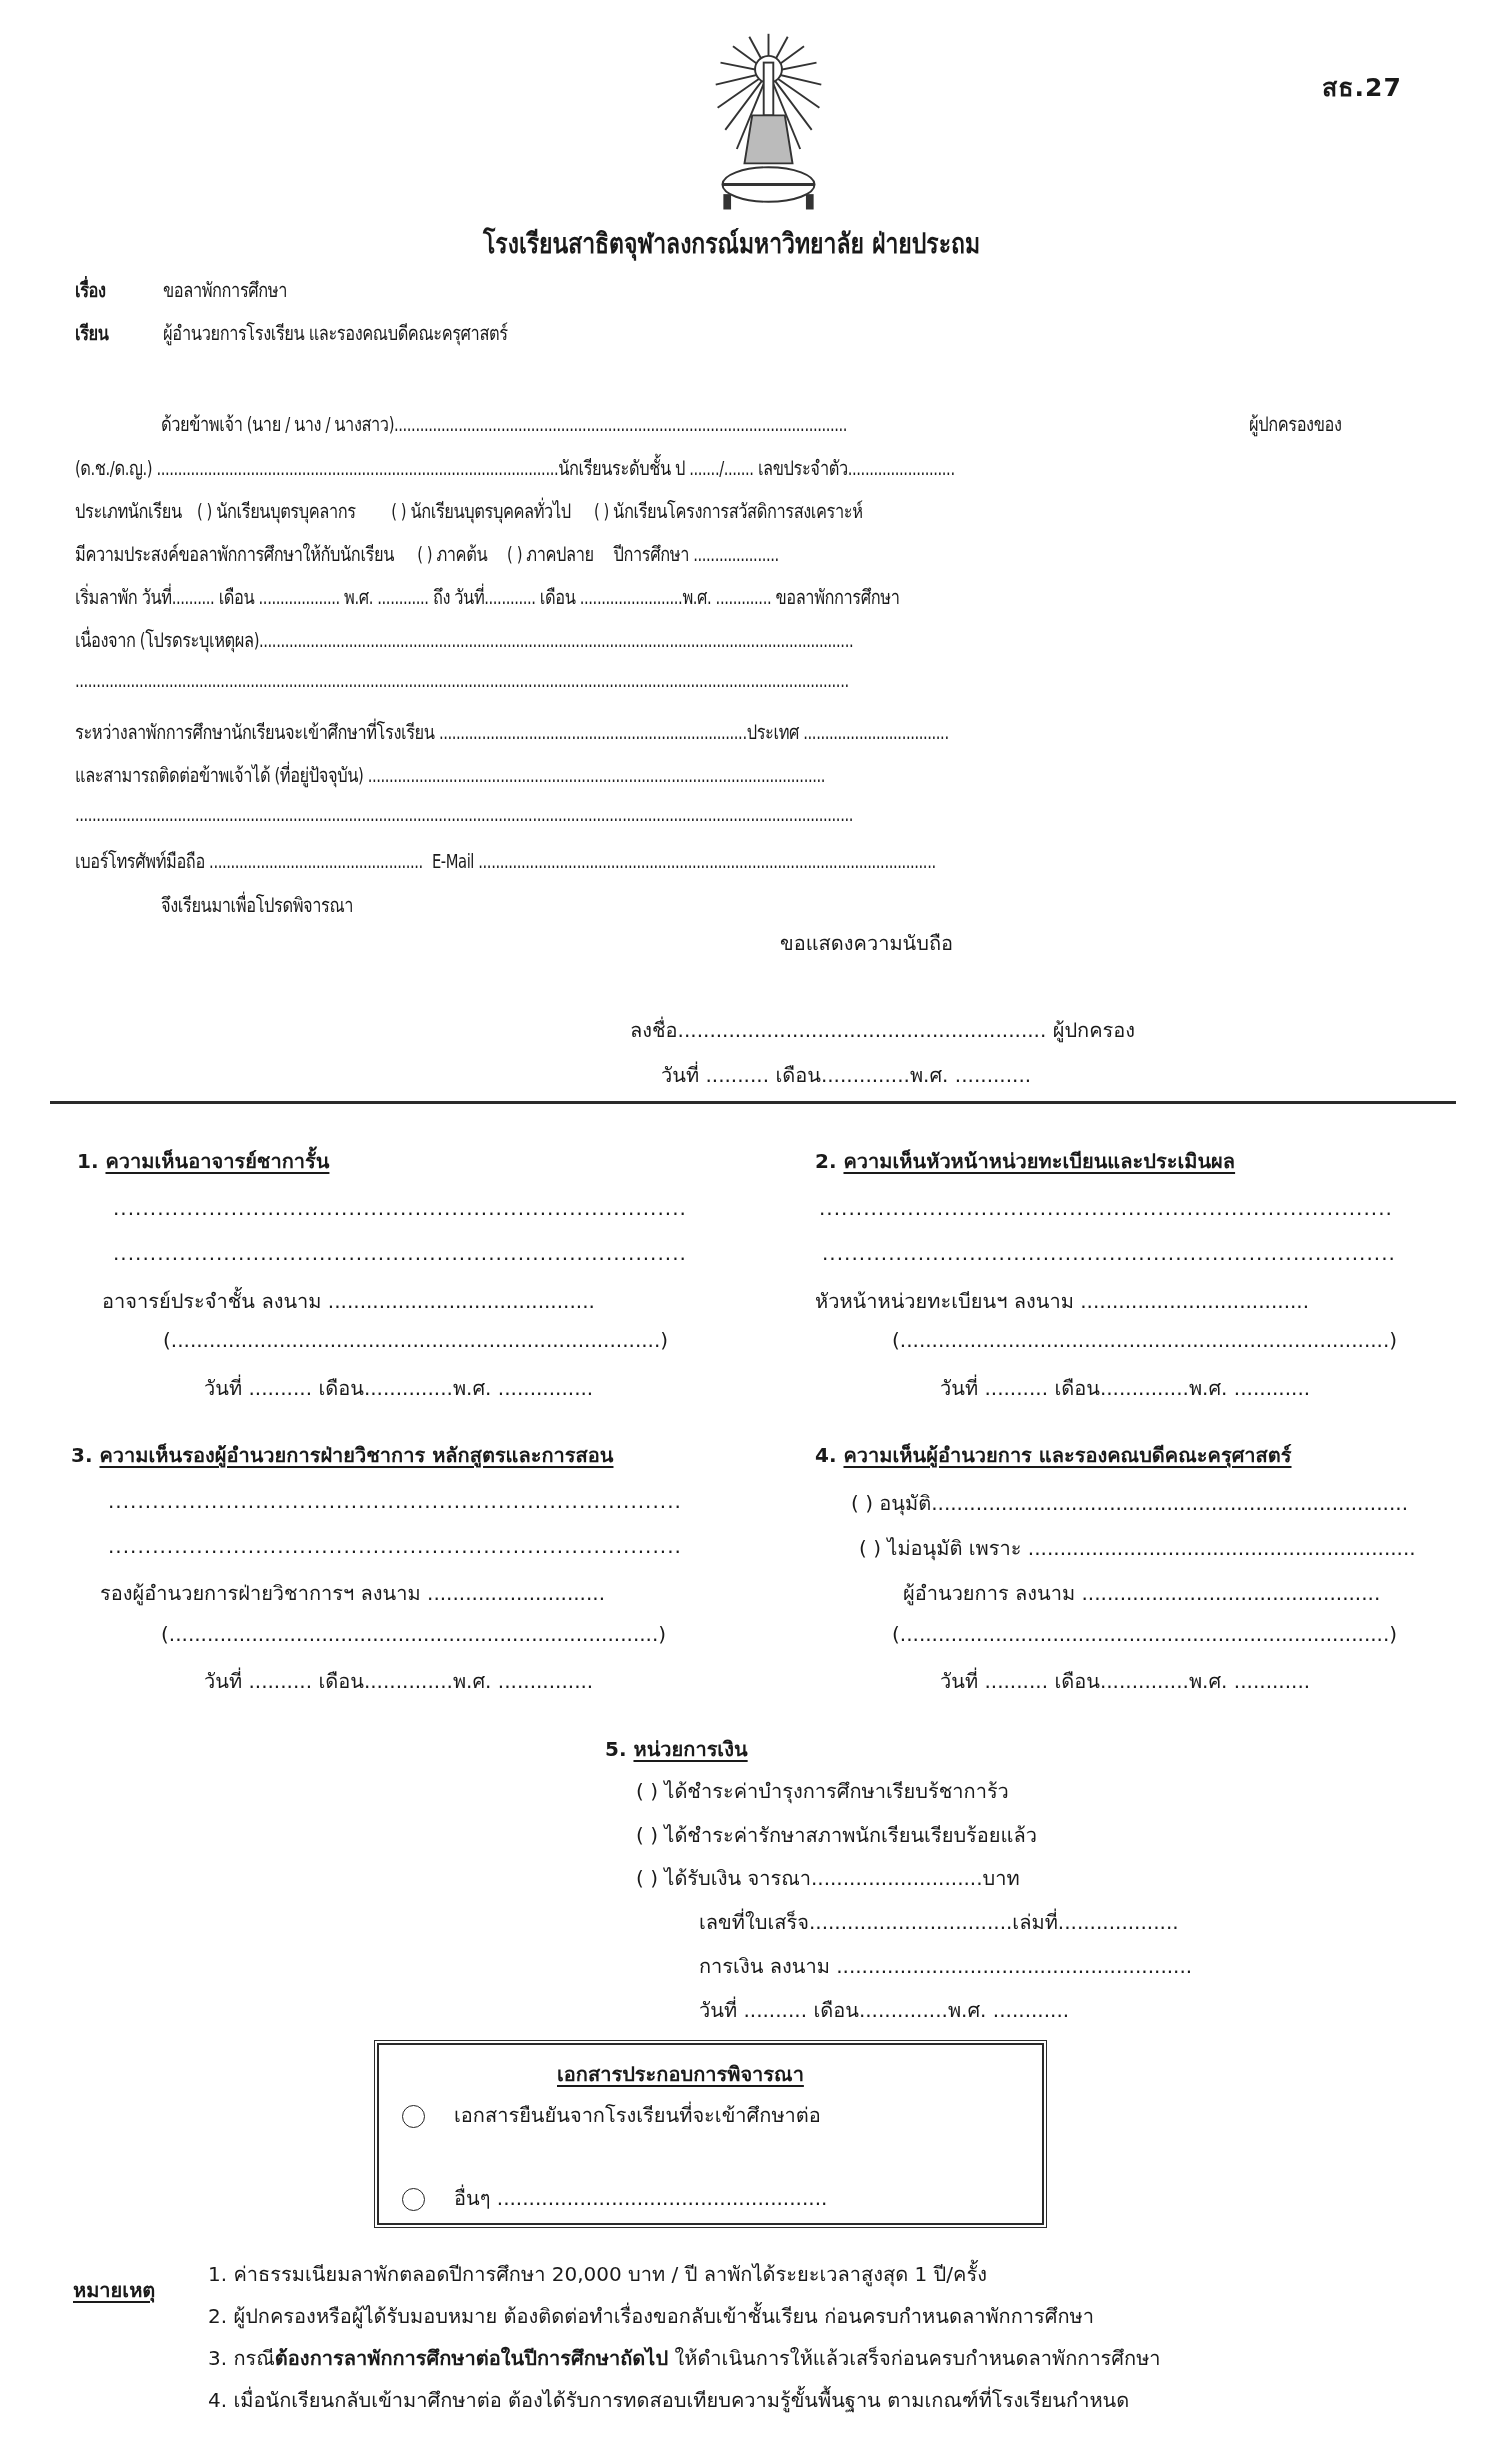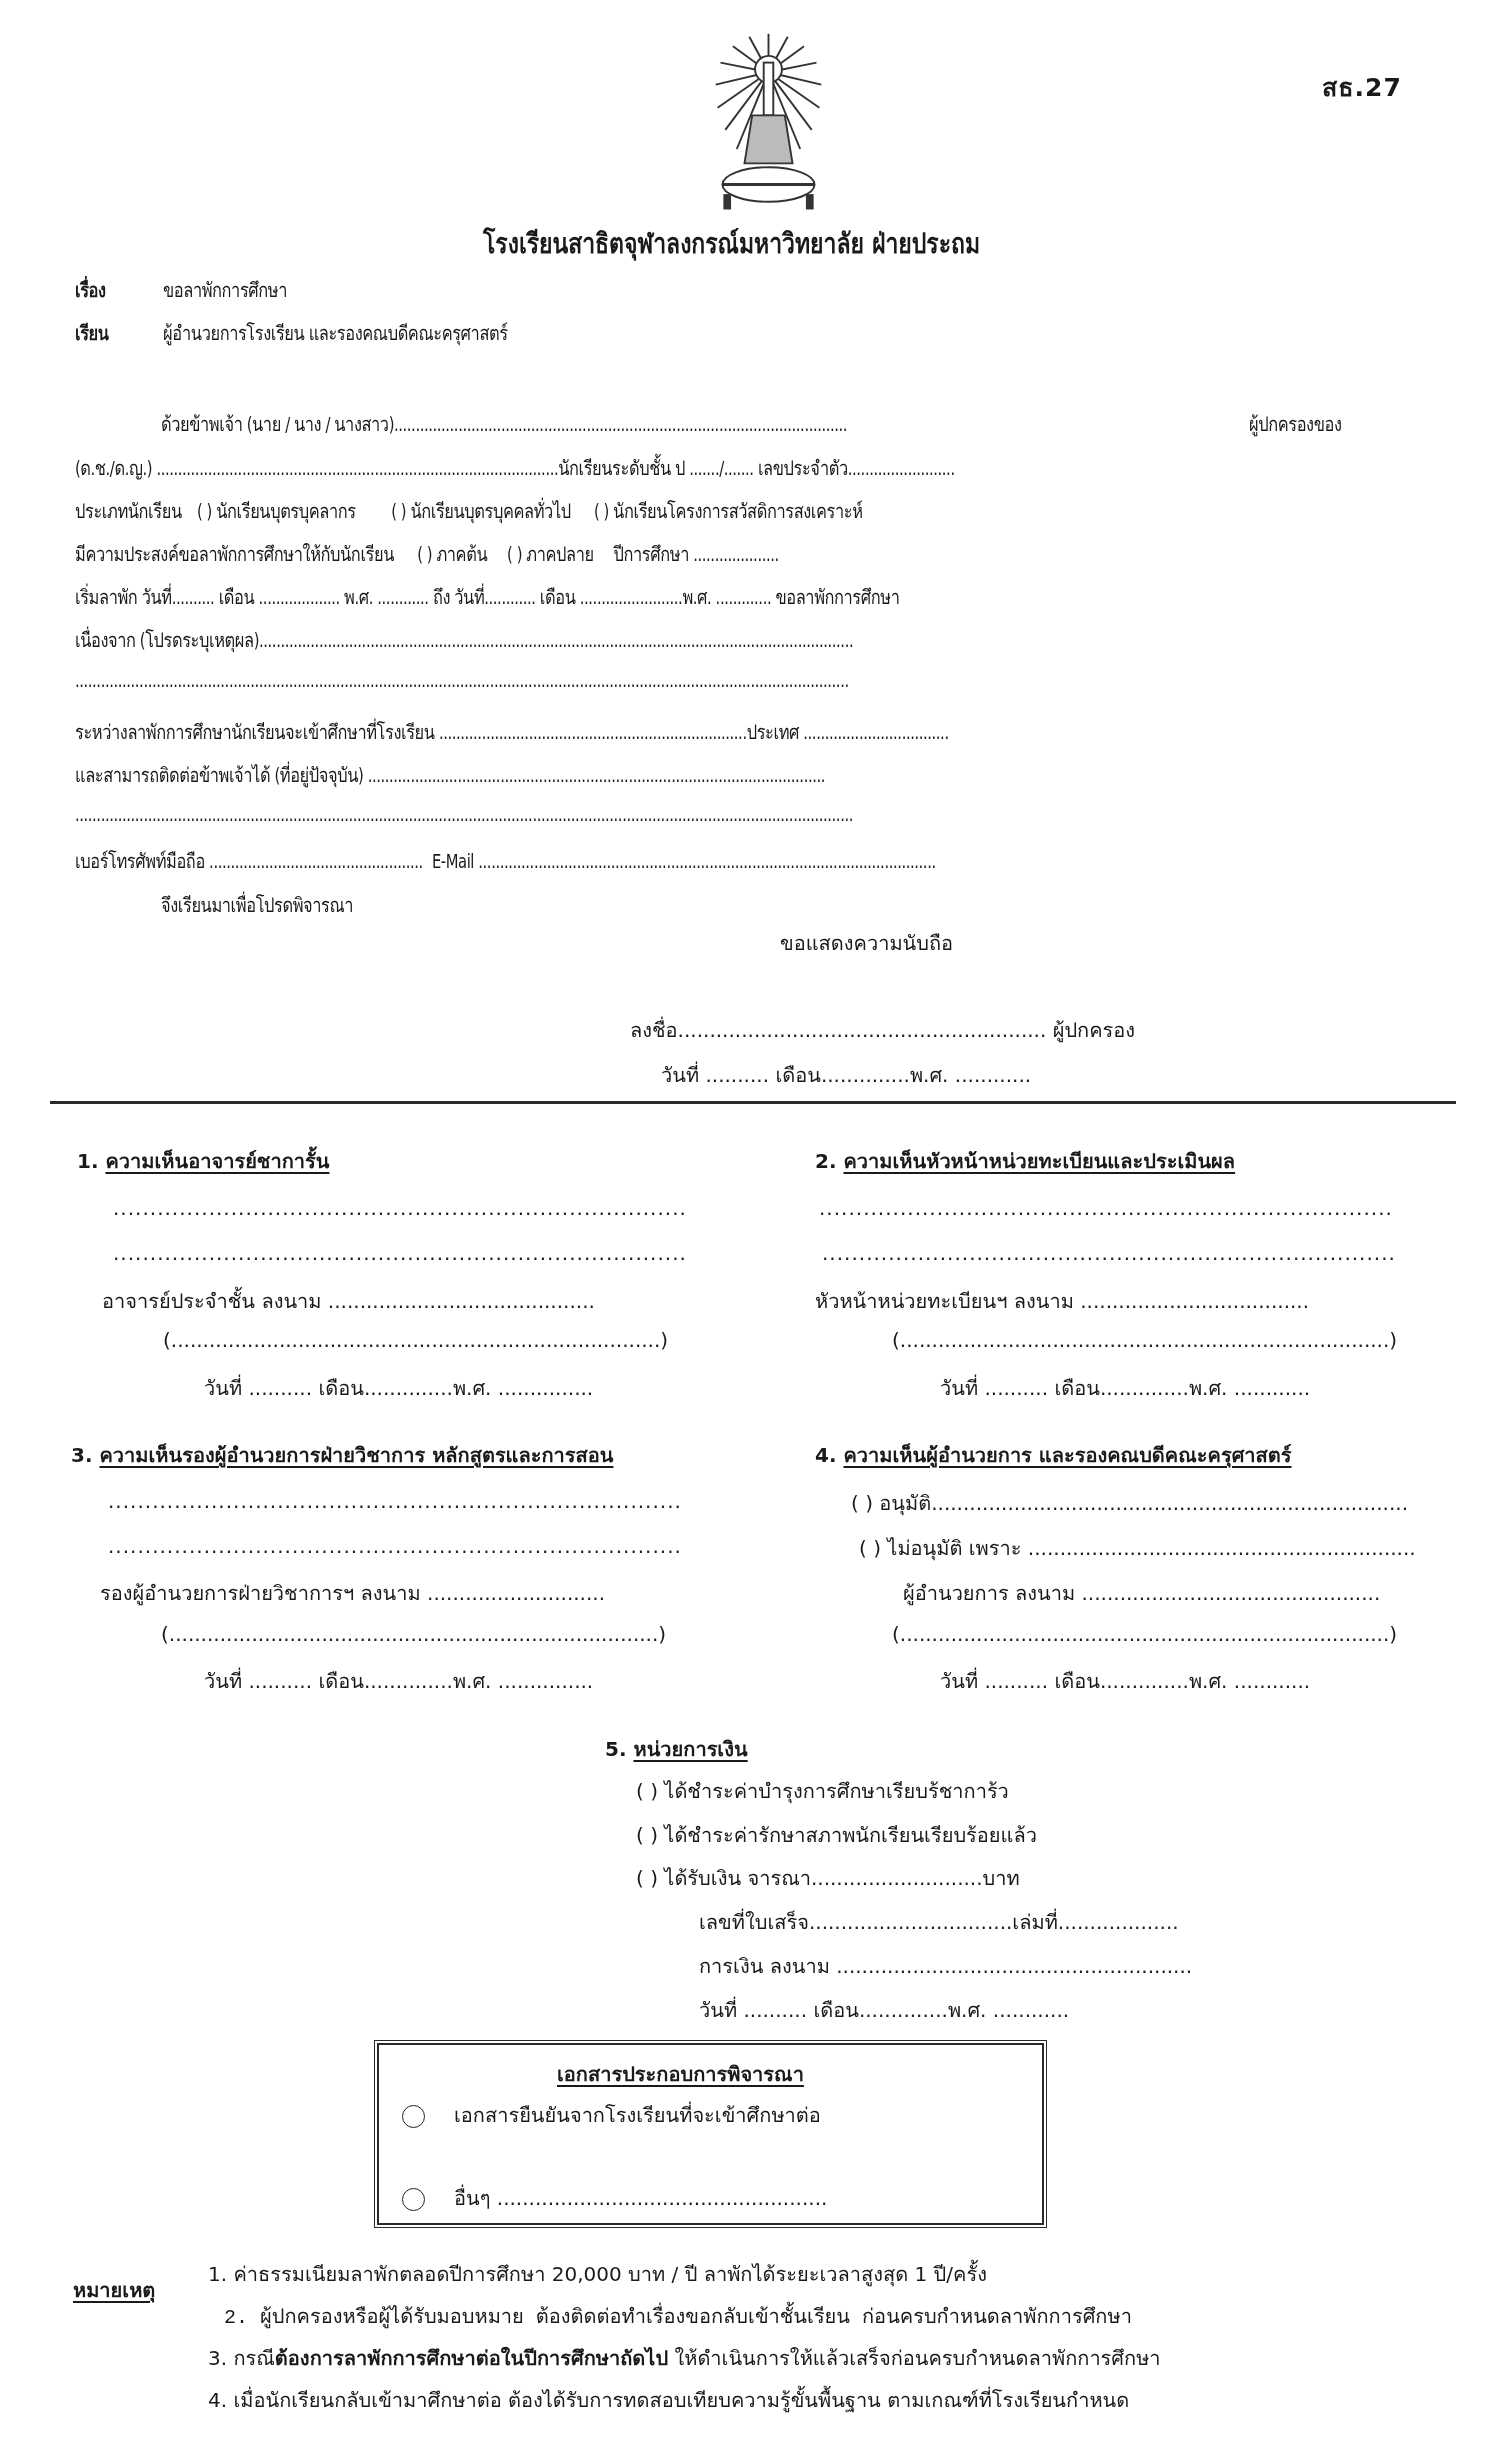--- a/index.html
+++ b/index.html
@@ -151,21 +151,21 @@
   </div>
   <div class="abs bot-text" style="left:23px; top:137px;">
     <span class="circle"></span><span>อื่นๆ ....................................................</span>
   </div>
 </div>
 
 <div class="abs head" style="left:73px; top:2258px;margin-top:16px;"><u>หมายเหตุ</u></div>
 <div class="abs bot-text" style="left:208px; top:2258px;">
   <span>1.</span> <span>ค่าธรรมเนียมลาพักตลอดปีการศึกษา  20,000  บาท / ปี   ลาพักได้ระยะเวลาสูงสุด  1  ปี/ครั้ง</span>
 </div>
-<div class="abs bot-text" style="left:224px; top:2300px;font-family:Liberation Mono, monospace;">
+<div class="abs bot-text" style="left:208px; top:2300px;">
   <span>2.</span> <span>ผู้ปกครองหรือผู้ได้รับมอบหมาย  ต้องติดต่อทำเรื่องขอกลับเข้าชั้นเรียน  ก่อนครบกำหนดลาพักการศึกษา</span>
 </div>
 <div class="abs bot-text" style="left:208px; top:2342px;">
   <span>3.</span> <span>กรณี</span><span class="bold">ต้องการลาพักการศึกษาต่อในปีการศึกษาถัดไป</span><span> ให้ดำเนินการให้แล้วเสร็จก่อนครบกำหนดลาพักการศึกษา</span>
 </div>
 <div class="abs bot-text" style="left:208px; top:2384px;">
   <span>4.</span> <span>เมื่อนักเรียนกลับเข้ามาศึกษาต่อ ต้องได้รับการทดสอบเทียบความรู้ขั้นพื้นฐาน ตามเกณฑ์ที่โรงเรียนกำหนด</span>
 </div>
 
 

